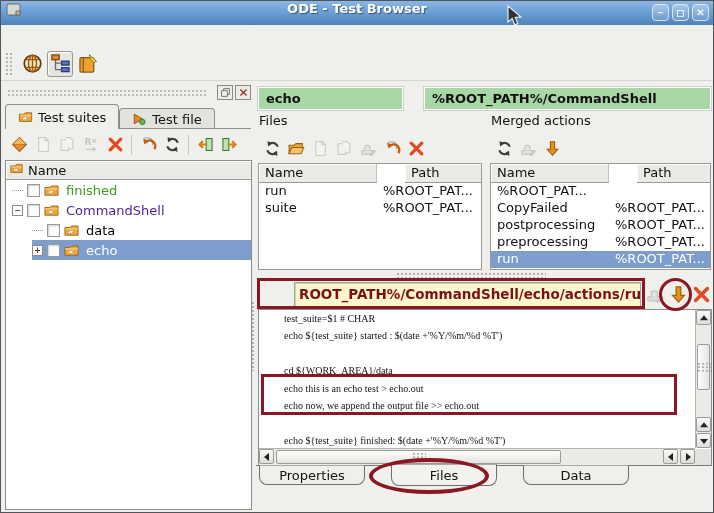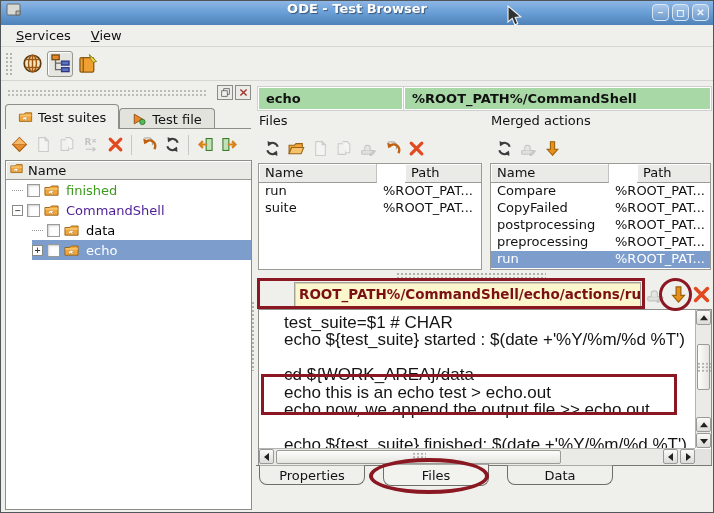--- a/index.html
+++ b/index.html
@@ -69,21 +69,21 @@
   
   .vsplit{position:absolute;left:250px;top:300px;width:5px;height:70px;
     background-image:radial-gradient(circle,#b0b0ac 1px,transparent 1.4px);background-size:4px 4px;}
   .hsplit{position:absolute;left:395px;top:271px;width:150px;height:6px;
     background-image:radial-gradient(circle,#b0b0ac 1px,transparent 1.4px);background-size:4px 4px;}
   
   .ghead{position:absolute;left:257px;top:86px;width:453px;height:23px;display:flex;gap:1px;}
   .gcell{background:#a7d8a5;border:1px solid #fff;outline:1px solid #cfcfcb;
     display:flex;align-items:center;padding-left:7px;font-weight:bold;}
   .gname{width:145px;}
-  .gpath{flex:1;}
+  .gpath{flex:1;margin-left:20px;}
   .seclabel{position:absolute;top:112px;font-size:13px;}
   .ftb{position:absolute;top:134px;height:26px;display:flex;align-items:center;}
   .dtable{position:absolute;top:162px;height:107px;border:1px solid #9a9a96;background:#fff;overflow:hidden;}
   .thead{display:flex;height:19px;}
   .hcell{background:#eaeae6;border-right:1px solid #c2c2be;border-bottom:1px solid #9a9a96;
     box-shadow:inset 1px 1px 0 #fff;padding:1px 6px;font-size:13px;}
   .hcell.name{width:118px;flex:none;}
   .hcell.path{flex:1;border-right:none;margin-left:28px;}
   .drow{display:flex;height:17px;font-size:13px;}
   .dcell{padding:0 6px;white-space:nowrap;overflow:hidden;}
@@ -93,37 +93,37 @@
   
   .filelabel{position:absolute;left:263px;top:285px;margin-left:44px;}
   .fileinput{position:absolute;left:293px;top:281px;width:347px;height:25px;background:#fcf6cc;
     border:1px solid #a3a39b;box-shadow:inset 1px 1px 0 #d8d2ac;color:#7b1014;font-weight:bold;
     padding:3px 2px 0 4px;white-space:nowrap;overflow:hidden;font-size:13.5px;}
   .febtns{position:absolute;left:643px;top:281px;display:flex;align-items:center;}
   .febtns .tbtn{width:23px;height:24px;margin:0;}
   .febtns .tbtn svg{width:19px;height:19px;}
   .editor{position:absolute;left:257px;top:308px;width:454px;height:157px;border:1px solid #8d8d89;background:#fff;}
   .codearea{position:absolute;left:0;top:0;width:436px;height:138px;overflow:hidden;padding:3px 0 0 25px;}
-  .cline{height:17.4px;white-space:pre;font-family:Liberation Sans, sans-serif;font-size:17px;color:#141414;}
+  .cline{height:17.4px;white-space:pre;font-family:Liberation Serif, serif;font-size:10px;color:#141414;}
   .vscroll{position:absolute;right:0;top:0;width:16px;height:138px;background:#eaeae6;border-left:1px solid #b4b4b0;}
   .hscroll{position:absolute;left:0;bottom:0;width:436px;height:17px;background:#eaeae6;border-top:1px solid #b4b4b0;}
   .corner{position:absolute;right:0;bottom:0;width:16px;height:16px;background:#e2e2de;}
   .sbtn{position:absolute;background:linear-gradient(#fafaf8,#dcdcd8);border:1px solid #9a9a96;border-radius:2px;}
   .tri{width:0;height:0;position:absolute;left:50%;top:50%;}
   .tri.up{border-left:4px solid transparent;border-right:4px solid transparent;border-bottom:5px solid #222;transform:translate(-50%,-55%);}
   .tri.down{border-left:4px solid transparent;border-right:4px solid transparent;border-top:5px solid #222;transform:translate(-50%,-40%);}
   .tri.left{border-top:4px solid transparent;border-bottom:4px solid transparent;border-right:5px solid #222;transform:translate(-60%,-50%);}
   .tri.right{border-top:4px solid transparent;border-bottom:4px solid transparent;border-left:5px solid #222;transform:translate(-40%,-50%);}
   .thumb{position:absolute;background:linear-gradient(90deg,#fdfdfc,#e4e4e0);border:1px solid #9a9a96;border-radius:2px;}
   .thumb.h{background:linear-gradient(#fdfdfc,#e4e4e0);}
   .grip{position:absolute;left:50%;top:50%;width:14px;height:10px;transform:translate(-50%,-50%);
     background-image:radial-gradient(circle,#b0b0ac 1px,transparent 1.3px);background-size:4px 3.5px;}
   
   .btabline{position:absolute;left:255px;top:464px;width:456px;height:1px;background:#777773;}
-  .btabs{position:absolute;left:258px;top:464px;display:flex;gap:18px;}
+  .btabs{position:absolute;left:258px;top:464px;display:flex;gap:26px;}
   .btab{width:106px;height:20px;border:1px solid #6d6d69;border-top:1px solid #a9a9a5;
     border-radius:0 0 8px 8px;background:#efefec;display:flex;align-items:center;justify-content:center;font-size:13px;}
   .btab.active{position:relative;z-index:2;margin-top:-1px;height:22px;background:#f2f2ef;}
   
   .anno{position:absolute;border:3px solid #8b1722;pointer-events:none;z-index:8;background:transparent;}
   .anno.ellipse{border-radius:50%;border-width:4px;}
   .anno.circle{border-radius:50%;}
   .cursor{position:absolute;left:505px;top:4px;width:17px;height:24px;z-index:9;pointer-events:none;}
 </style>
 </head>
@@ -137,24 +137,20 @@
           <path d="M11 10h4v4h-4z" fill="#b8b8b4" stroke="#6a6a66"></path>
         </svg></span>
     <span class="title">ODE - Test Browser</span>
     <span class="winbtns" id="winbtns">
         <button class="wbtn">–</button>
         <button class="wbtn">◻</button>
         <button class="wbtn">✕</button>
       </span>
   </div>
 
-  <div class="menubar" id="menubar">
-      <span class="menuitem"><u>S</u>ervices</span>
-      <span class="menuitem"><u>V</u>iew</span>
-    </div>
 
   <div class="maintoolbar">
     <span class="handle"></span>
     <span id="maintb"><button class="tbtn">
           <span style="display: inline-flex;">
             <svg viewBox="0 0 16 16">
               <circle cx="8" cy="8" r="6.3" fill="#f3e6c4" stroke="#5a3a10" stroke-width="1.3"></circle>
               <path d="M8 1.7v12.6M2.6 5h10.8M2.6 11h10.8" stroke="#a0570f" stroke-width="1.1" fill="none"></path>
               <ellipse cx="8" cy="8" rx="3" ry="6.3" fill="none" stroke="#a0570f" stroke-width="1.1"></ellipse>
             </svg>
@@ -490,21 +486,20 @@
         <span class="dcell name">suite</span>
         <span class="dcell path">%ROOT_PAT...</span>
       </div>
     </div>
   <div class="dtable" style="left:489px;width:221px" id="mtable">
       <div class="thead">
         <span class="hcell name">Name</span>
         <span class="hcell path">Path</span>
       </div>
       <div class="drow">
-        <span class="dcell name">Compare</span>
         <span class="dcell path">%ROOT_PAT...</span>
       </div>
       <div class="drow">
         <span class="dcell name">CopyFailed</span>
         <span class="dcell path">%ROOT_PAT...</span>
       </div>
       <div class="drow">
         <span class="dcell name">postprocessing</span>
         <span class="dcell path">%ROOT_PAT...</span>
       </div>

